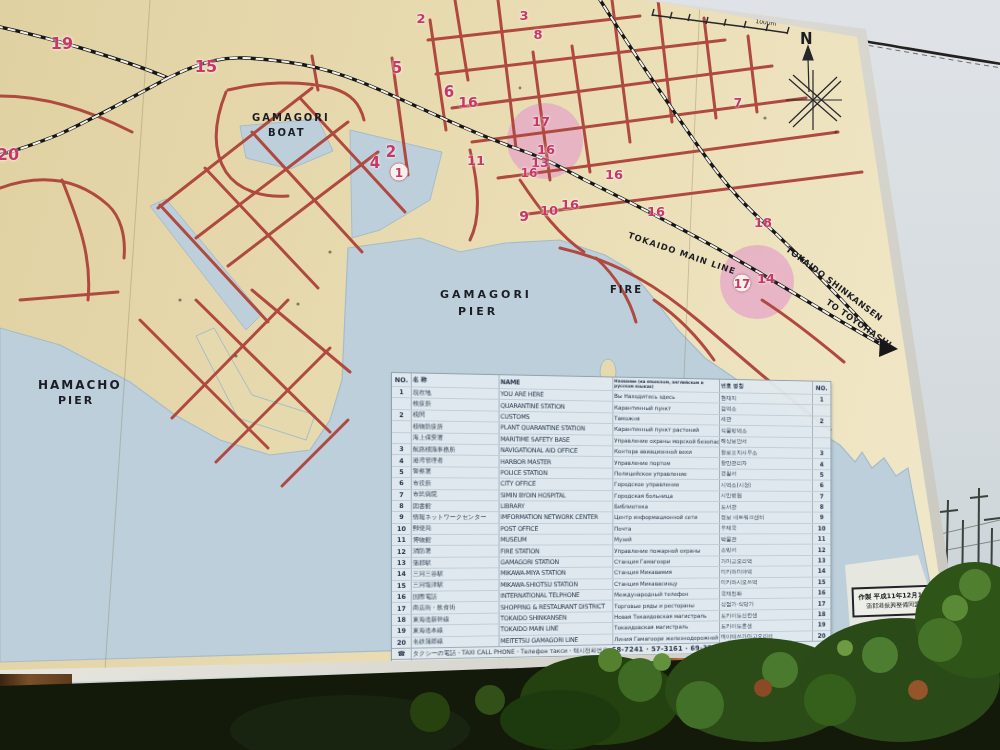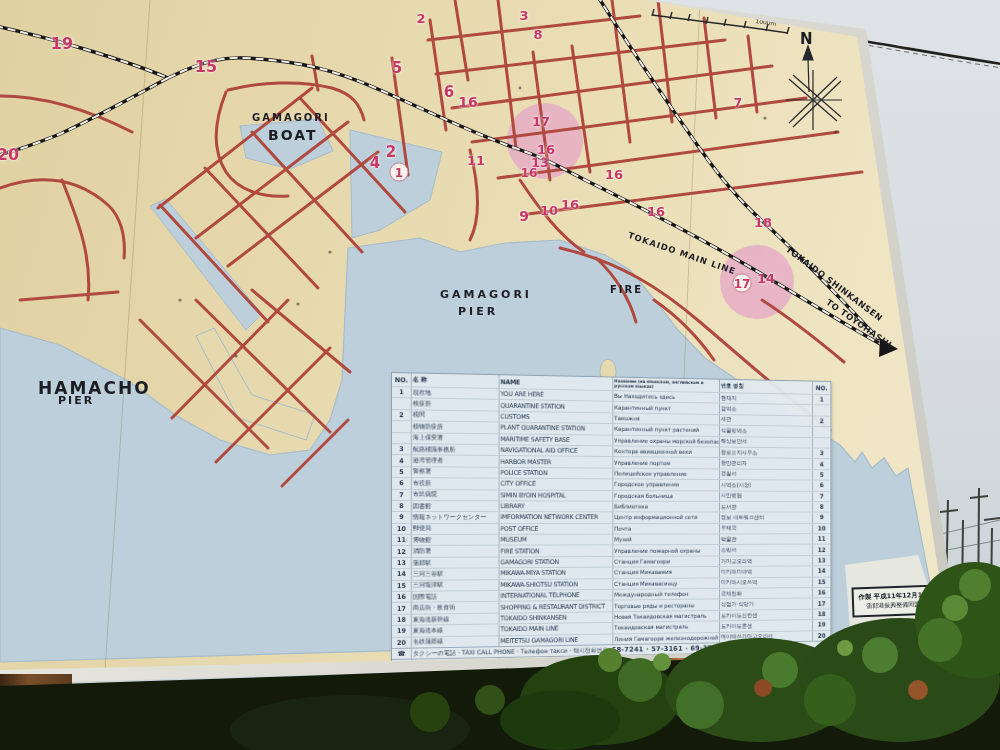--- a/index.html
+++ b/index.html
@@ -188,24 +188,24 @@
           <circle cx="236" cy="356" r="1.6"></circle>
         <circle cx="180" cy="300" r="1.6"></circle>
           <circle cx="765" cy="118" r="1.6"></circle>
           <circle cx="836" cy="132" r="1.6"></circle>
         <circle cx="610" cy="628" r="1.8"></circle>
           <circle cx="520" cy="88" r="1.4"></circle>
       </g>
     </svg>
 
     <div class="maplabel" style="left:252px;top:112px;font-size:10px;letter-spacing:2px;">GAMAGORI</div>
-    <div class="maplabel" style="left:268px;top:127px;font-size:14px;letter-spacing:2px;">BOAT</div>
+    <div class="maplabel" style="left:268px;top:127px;font-size:10px;letter-spacing:2px;">BOAT</div>
     <div class="maplabel" style="left:440px;top:288px;font-size:11px;letter-spacing:3px;">GAMAGORI</div>
     <div class="maplabel" style="left:458px;top:305px;font-size:11px;letter-spacing:3px;">PIER</div>
-    <div class="maplabel" style="left:38px;top:378px;font-size:17px;letter-spacing:2px;">HAMACHO</div>
+    <div class="maplabel" style="left:38px;top:378px;font-size:12px;letter-spacing:2px;">HAMACHO</div>
     <div class="maplabel" style="left:58px;top:394px;font-size:11px;letter-spacing:2px;">PIER</div>
     <div class="maplabel" style="left:610px;top:284px;font-size:10px;letter-spacing:2px;">FIRE</div>
     <div class="maplabel" style="left:630px;top:230px;font-size:8.5px;letter-spacing:1px;transform:rotate(19deg);">TOKAIDO MAIN LINE</div>
     <div class="maplabel" style="left:790px;top:244px;font-size:8.5px;letter-spacing:.5px;transform:rotate(37deg);">TOKAIDO SHINKANSEN</div>
     <div class="maplabel" style="left:830px;top:297px;font-size:8.5px;letter-spacing:.5px;transform:rotate(35deg);">TO TOYOHASHI</div>
     <div class="maplabel" style="left:800px;top:30px;font-size:15px;">N</div>
     <div class="maplabel" style="left:700px;top:2px;font-size:6px;font-weight:normal;transform:rotate(8deg);">500m</div>
     <div class="maplabel" style="left:756px;top:17px;font-size:6px;font-weight:normal;transform:rotate(8deg);">1000m</div>
 
     <div id="markers">

